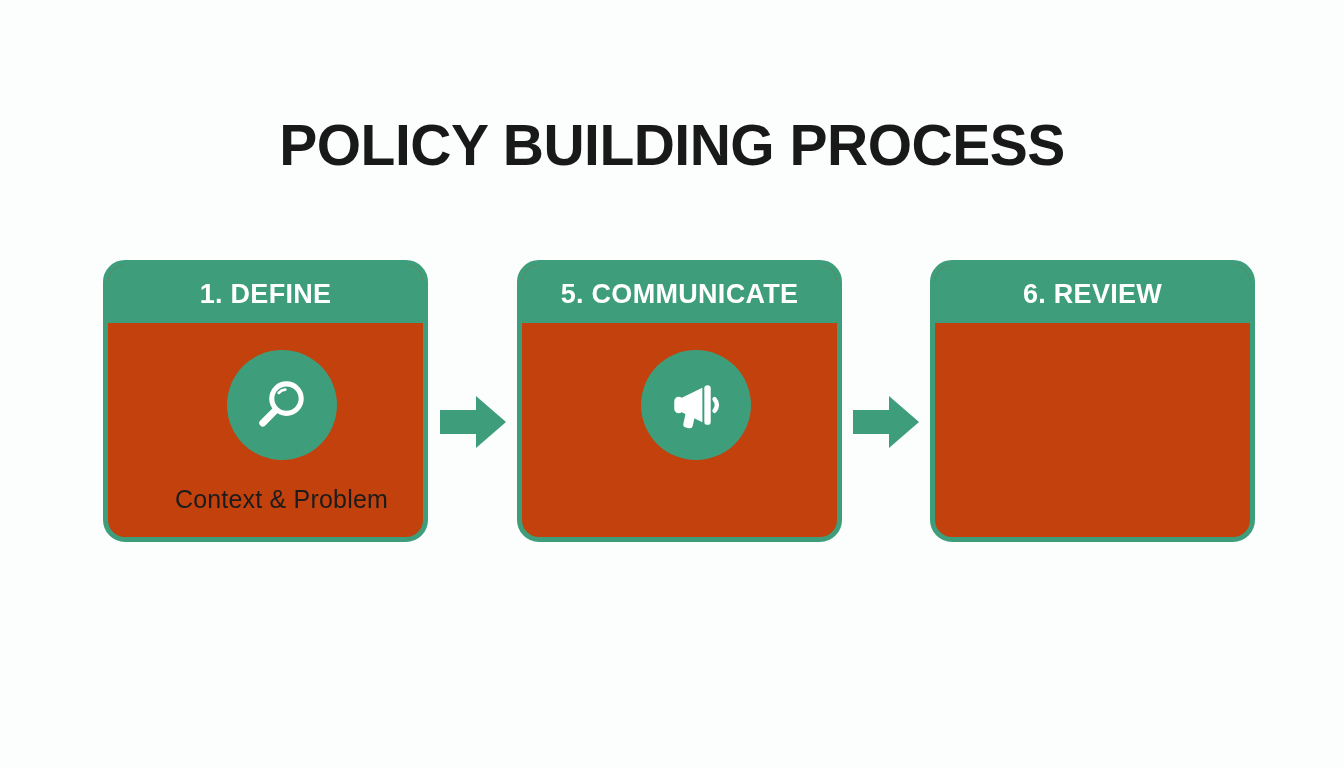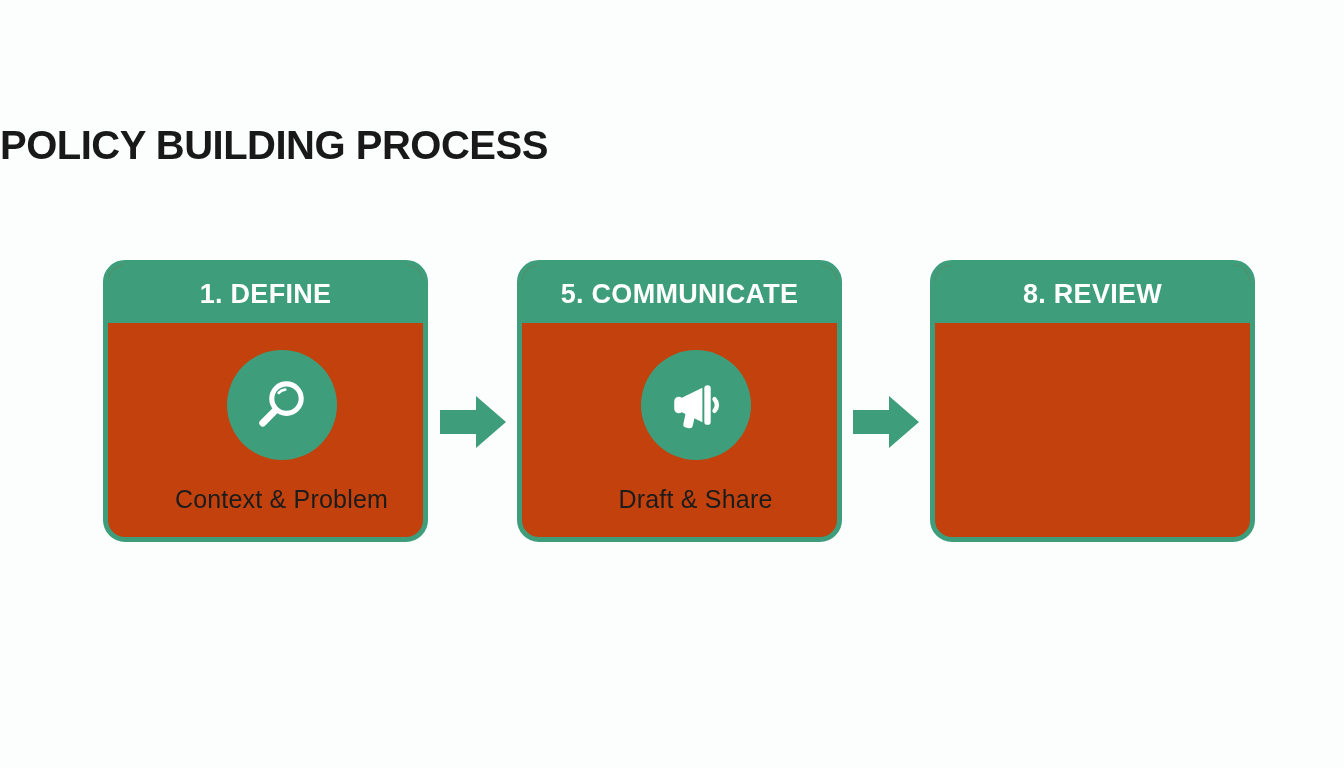--- a/index.html
+++ b/index.html
@@ -15,22 +15,22 @@
     overflow:hidden;
   }
   .stage{
     position:relative;
     width:1344px;height:768px;
     background:var(--bg);
   }
   .diagram-title{
     position:absolute;
     top:110px;left:0;width:100%;
-    text-align:left;
-    font-size:40px;
+    text-align:center;
+    font-size:57px;
     line-height:70px;
     font-weight:800;
     letter-spacing:-0.5px;
     color:var(--ink);
   }
   .step-card{
     position:absolute;
     top:260px;
     width:325px;height:282px;
     background:#c2410c;
@@ -123,27 +123,26 @@
         <span>
           <svg viewBox="0 0 100 100" aria-hidden="true">
             <rect x="16" y="37" width="14" height="26" rx="7" fill="#ffffff"></rect>
             <polygon points="27,39 60,23 60,77 27,61" fill="#ffffff"></polygon>
             <rect x="63" y="19" width="10" height="62" rx="5" fill="#ffffff"></rect>
             <path d="M79 41 A 13 13 0 0 1 79 59" fill="none" stroke="#ffffff" stroke-width="7" stroke-linecap="round"></path>
             <rect x="32" y="59" width="15" height="27" rx="5" fill="#ffffff" transform="rotate(12 39 72)"></rect>
           </svg>
         </span>
       </div>
-      <div class="step-label">Draft &amp; Share</div>
     </div>
   </div>
 
   <div class="flow-arrow arrow-2">
     <svg viewBox="0 0 66 52" aria-hidden="true">
       <polygon points="0,14 36,14 36,0 66,26 36,52 36,38 0,38" fill="#3E9E7C"></polygon>
     </svg>
   </div>
 
   <div class="step-card card-3">
-    <div class="step-header">8. REVIEW</div>
+    <div class="step-header">6. REVIEW</div>
   </div>
 
 </div>
 
 </body></html>

